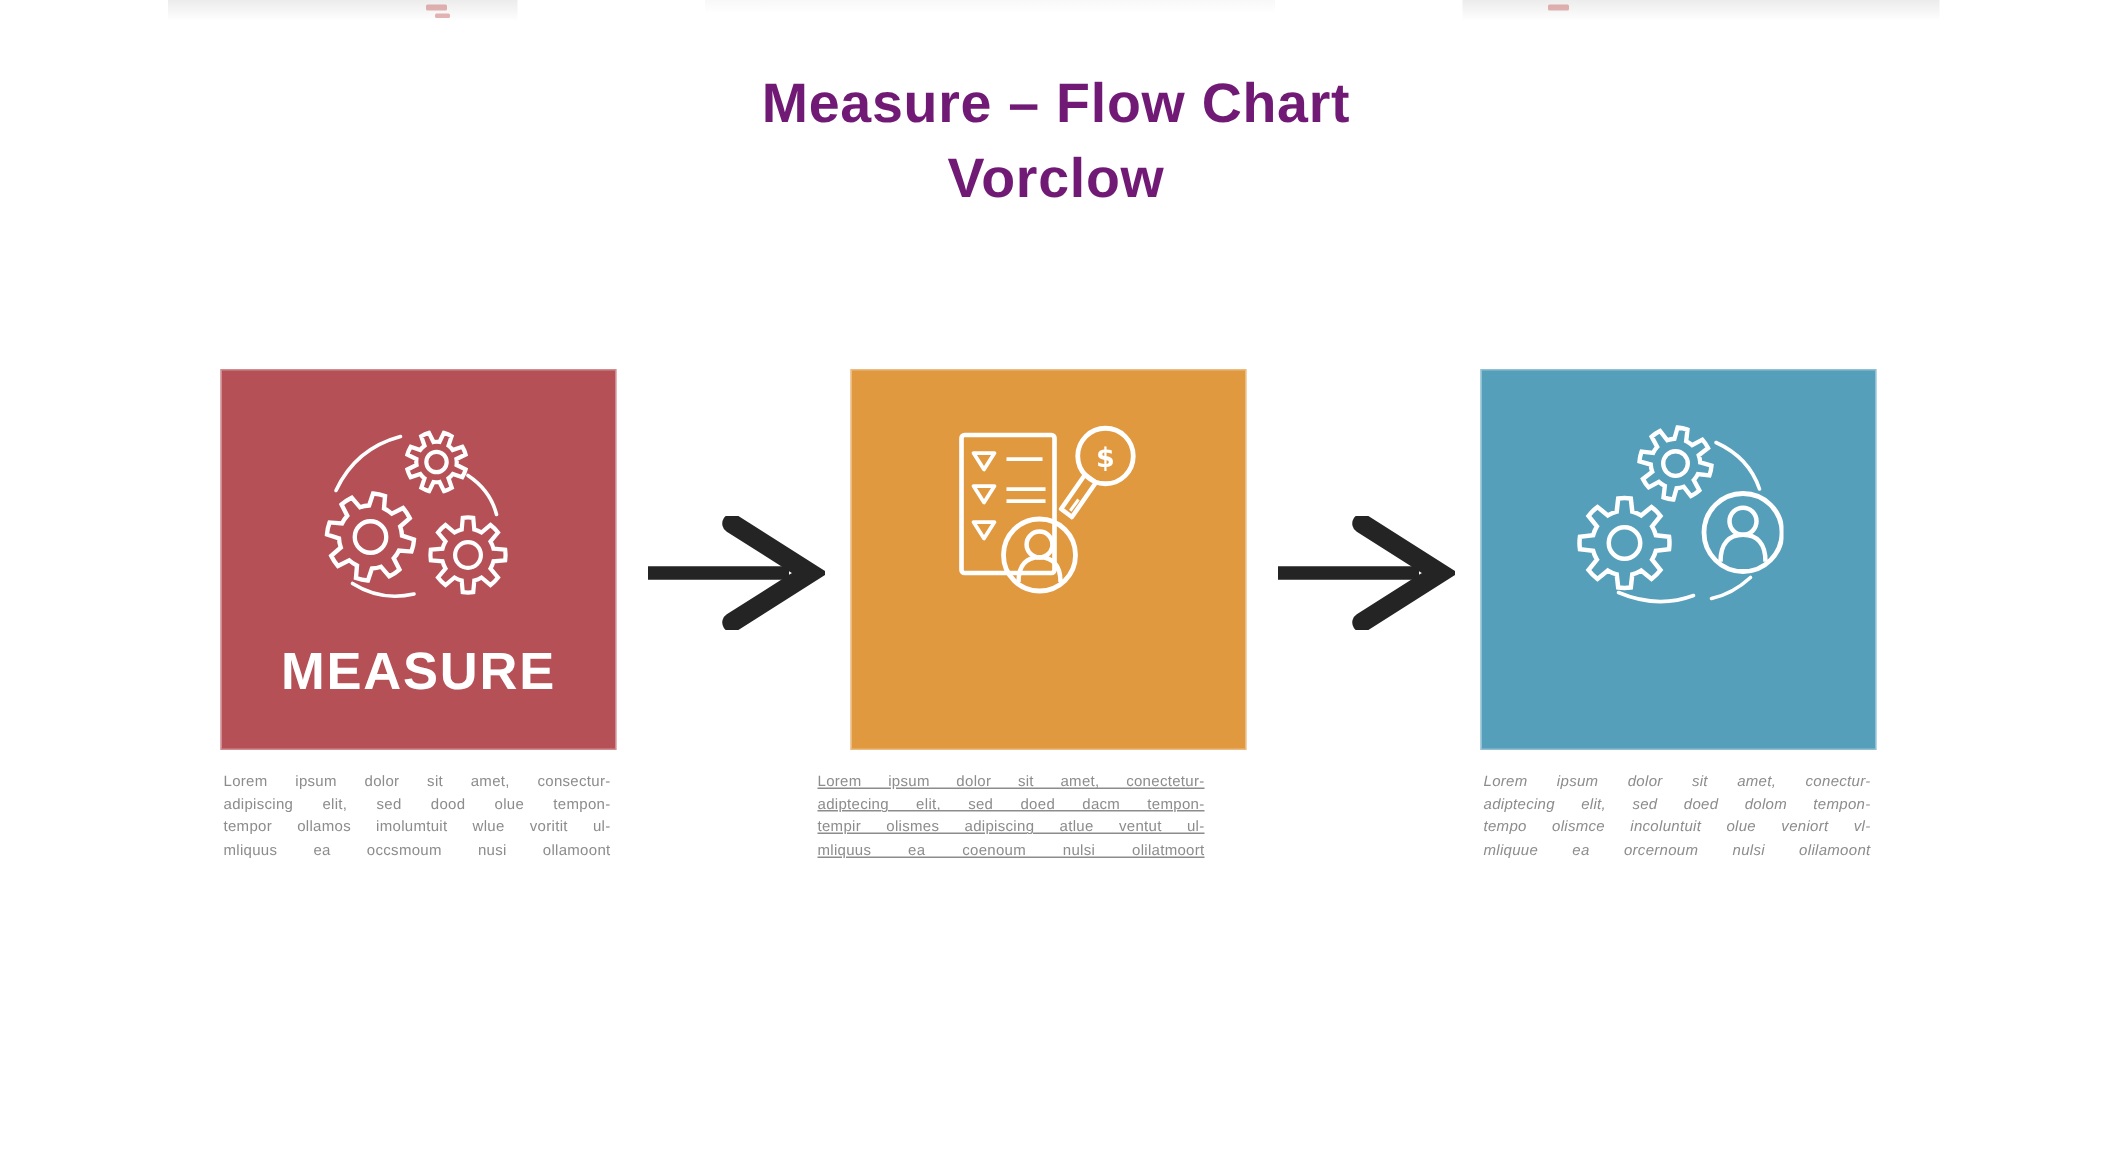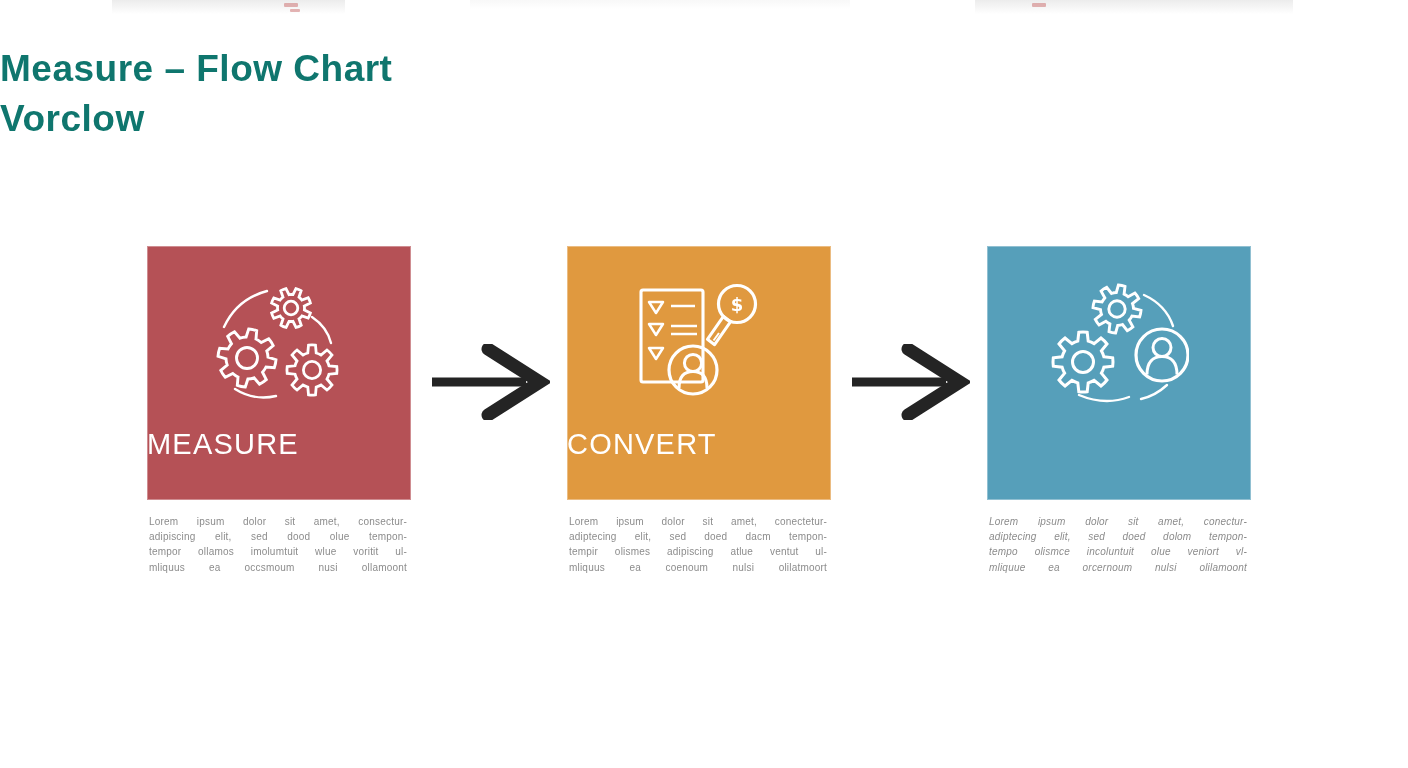--- a/index.html
+++ b/index.html
@@ -7,33 +7,33 @@
     width:1408px;height:768px;position:relative;overflow:hidden;
     background:#ffffff;font-family:"Liberation Sans",sans-serif;
   }
   
   .artifact{position:absolute;pointer-events:none;}
   .artifact.bar{background:linear-gradient(180deg,#ececec, #fbfbfb 80%, #ffffff);}
   .artifact.red{background:#c65a5a;opacity:.45;border-radius:1px;}
   .artifact.smudge{background:linear-gradient(180deg,#f3f3f3,#ffffff);}
 
   
-  .title-wrap{position:absolute;left:0;top:44px;width:100%;color:#0f766e;}
+  .title-wrap{position:absolute;left:0;top:44px;width:100%;text-align:center;color:#701a75;}
   .title-line{font-size:37px;font-weight:700;line-height:50px;letter-spacing:.5px;}
 
   
   .card-box{
     position:absolute;top:246px;width:264px;height:254px;
     background:var(--card-color);
     box-shadow:inset 0 0 0 1px rgba(255,255,255,.35);
   }
   .card-box .icon{position:absolute;left:50%;top:36px;transform:translateX(-50%);}
   .card-label{
-    position:absolute;left:0;top:182px;width:100%;text-align:left;
-    color:#ffffff;font-size:29px;font-weight:400;letter-spacing:1.2px;
+    position:absolute;left:0;top:182px;width:100%;text-align:center;
+    color:#ffffff;font-size:35px;font-weight:700;letter-spacing:1.2px;
   }
   .card-desc{
     position:absolute;top:514px;width:258px;color:#8c8c8c;
     font-size:10px;line-height:15.2px;letter-spacing:.2px;
   }
   .desc-line{text-align:justify;text-align-last:justify;white-space:nowrap;}
 
   
   .arrow{position:absolute;top:344px;}
 
@@ -85,21 +85,20 @@
     <line class="wl" stroke-width="2.5" x1="42" y1="44" x2="68" y2="44"></line>
     <line class="wl" stroke-width="2.5" x1="42" y1="52" x2="68" y2="52"></line>
     <path class="wl" stroke-width="3" stroke-linejoin="round" d="M101.6 39.7 L85.6 62.7 L78.4 57.3 L94.4 34.3 Z" fill="var(--card-color)"></path>
     <line class="wl" stroke-width="2" x1="84.5" y1="58.5" x2="90" y2="51"></line>
     <circle class="wl" stroke-width="3.2" cx="108" cy="22" r="18.5" fill="var(--card-color)"></circle>
     <text x="108" y="29" text-anchor="middle" fill="#ffffff" font-size="18" font-weight="bold">$</text>
     <circle class="wl" stroke-width="3.2" cx="64" cy="88" r="24" fill="var(--card-color)"></circle>
     <circle class="wl" stroke-width="3" cx="64" cy="81" r="8.6"></circle>
     <path class="wl" stroke-width="3" d="M50 106 C50 94 56 89.5 64 89.5 C72 89.5 78 94 78 106"></path>
   </svg>
-  <div class="card-label">CONVERT</div>
 </div>
 
 <svg class="arrow" style="left:850px;" width="120" height="76" viewBox="0 0 120 76">
   <line x1="2" y1="38" x2="96" y2="38" stroke="#242424" stroke-width="9"></line>
   <polyline points="58,5 110,38 58,71" fill="none" stroke="#242424" stroke-width="13" stroke-linecap="round" stroke-linejoin="miter"></polyline>
 </svg>
 
 <div class="card-box" style="left: 987px; --card-color: #569fba;">
   <svg class="icon" width="140" height="126" viewBox="0 0 140 126">
     <path class="wl" stroke-width="2.4" d="M95 13 Q117 23 124 44" stroke-linecap="round"></path>
@@ -114,21 +113,21 @@
     <path class="wl" stroke-width="3" d="M98 92.5 C98 80 104 74.5 113 74.5 C122 74.5 128 80 128 92.5"></path>
   </svg>
 </div>
 
 <div class="card-desc" style="left:149px;">
   <div class="desc-line">Lorem ipsum dolor sit amet, consectur-</div>
   <div class="desc-line">adipiscing elit, sed dood olue tempon-</div>
   <div class="desc-line">tempor ollamos imolumtuit wlue voritit ul-</div>
   <div class="desc-line">mliquus ea occsmoum nusi ollamoont</div>
 </div>
-<div class="card-desc" style="left:569px;">
+<div class="card-desc" style="left:545px;text-decoration:underline;">
   <div class="desc-line">Lorem ipsum dolor sit amet, conectetur-</div>
   <div class="desc-line">adiptecing elit, sed doed dacm tempon-</div>
   <div class="desc-line">tempir olismes adipiscing atlue ventut ul-</div>
   <div class="desc-line">mliquus ea coenoum nulsi olilatmoort</div>
 </div>
 <div class="card-desc" style="left:989px;font-style:italic;">
   <div class="desc-line">Lorem ipsum dolor sit amet, conectur-</div>
   <div class="desc-line">adiptecing elit, sed doed dolom tempon-</div>
   <div class="desc-line">tempo olismce incoluntuit olue veniort vl-</div>
   <div class="desc-line">mliquue ea orcernoum nulsi olilamoont</div>

